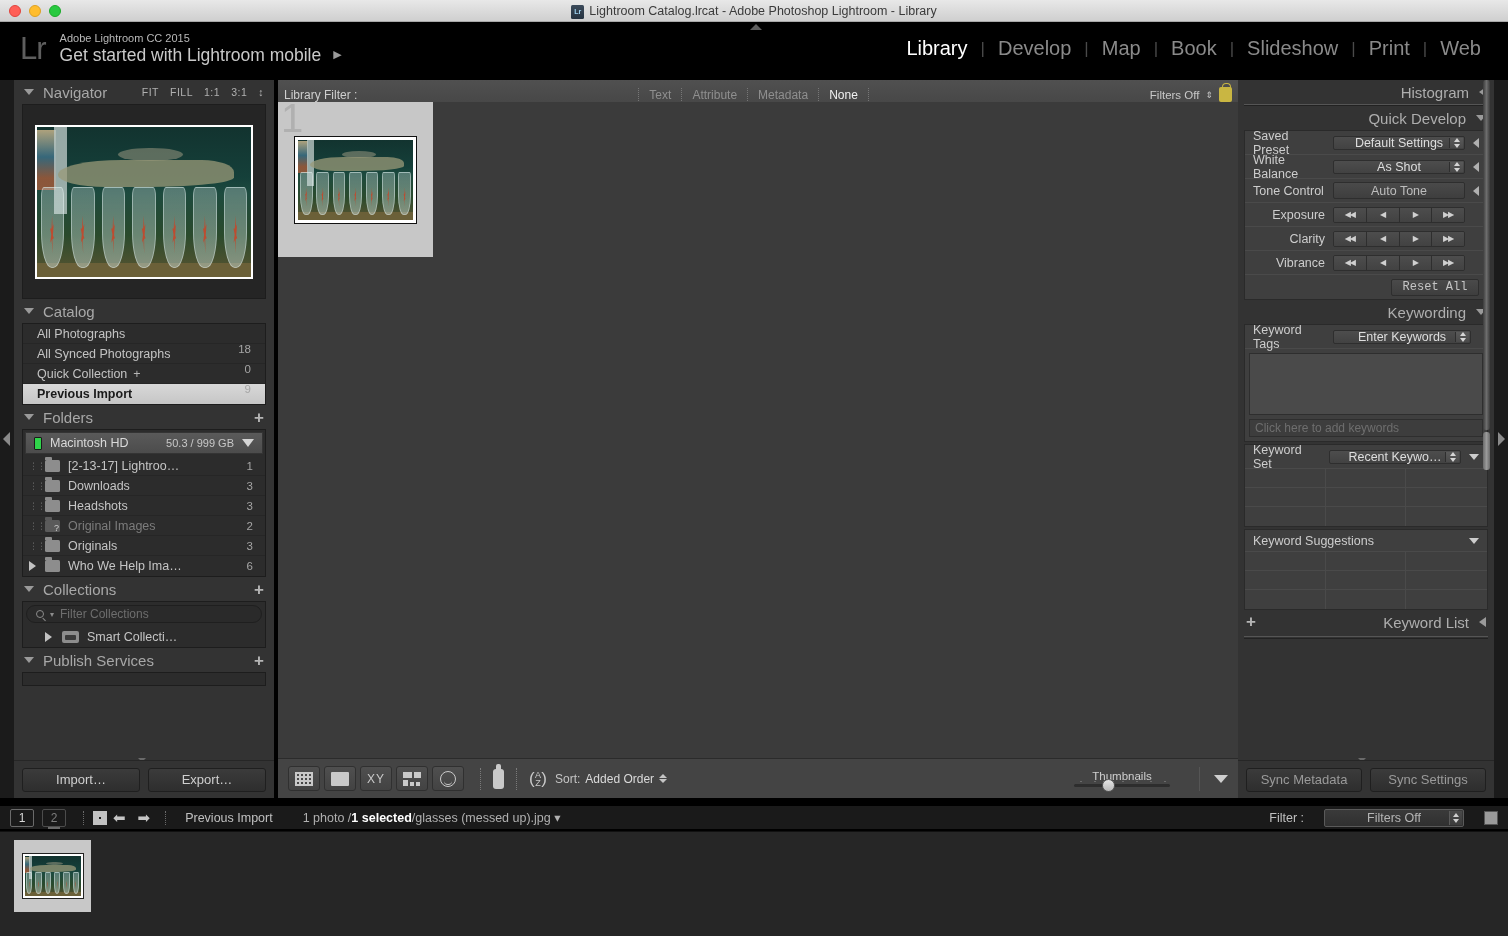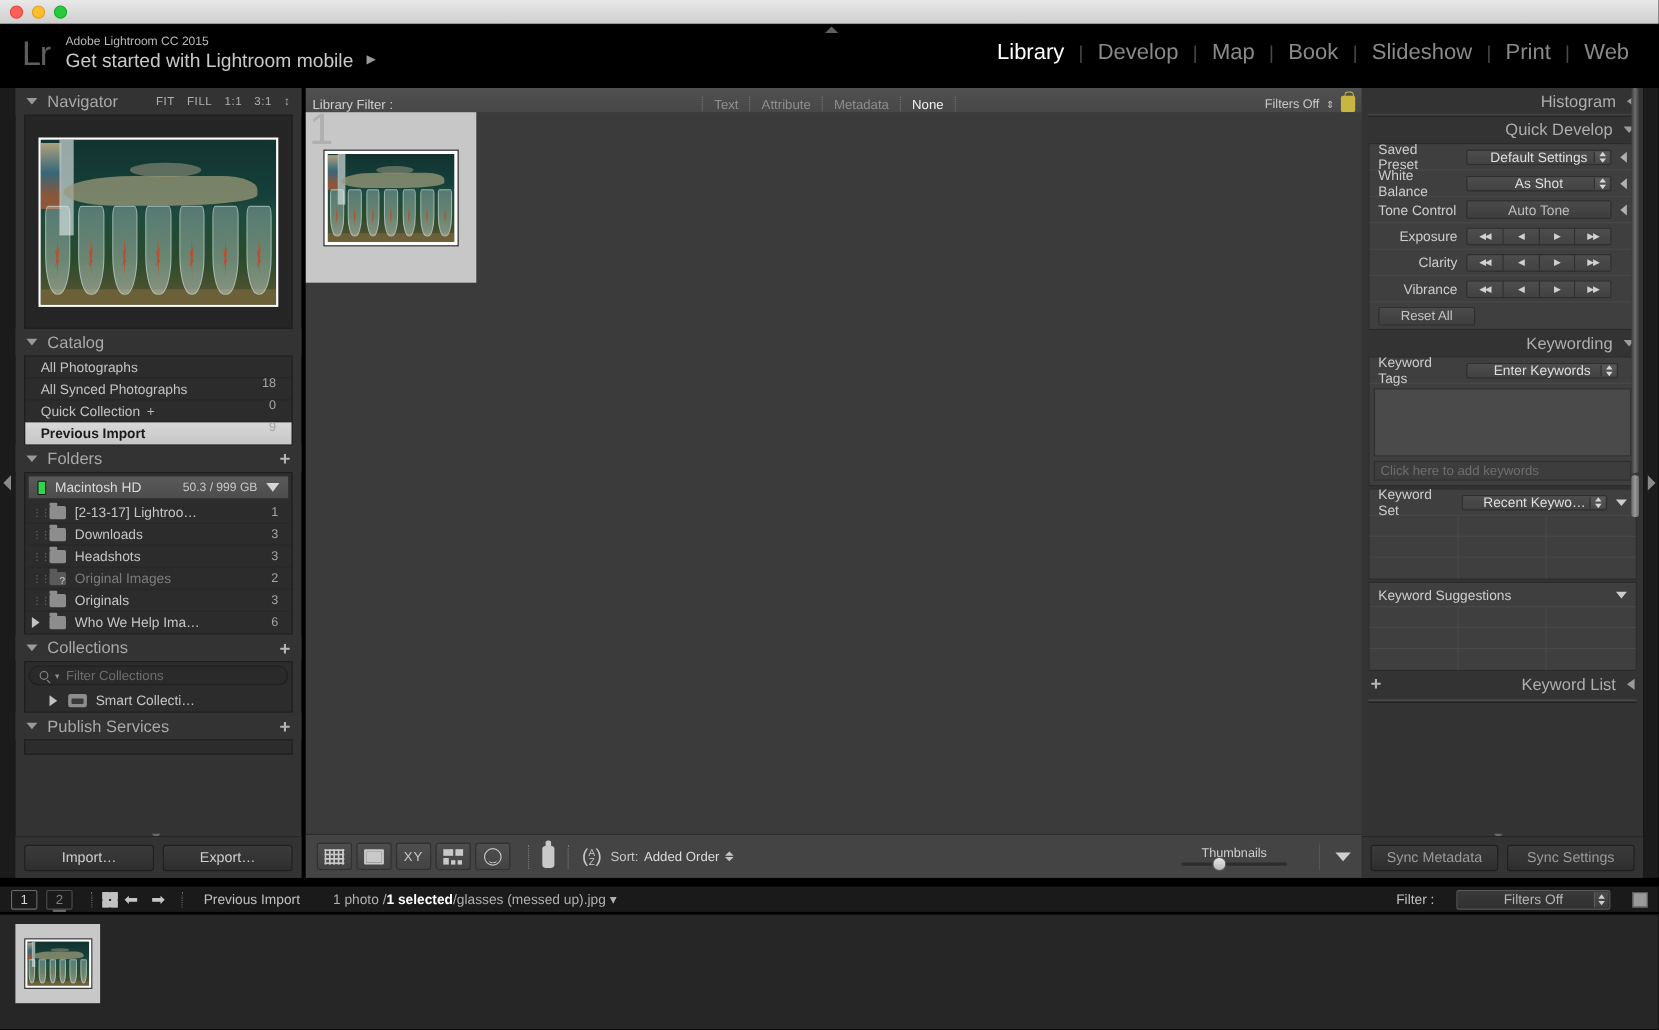--- a/index.html
+++ b/index.html
@@ -474,21 +474,21 @@
   .nudge {
     display: flex; flex: 1; height: 16px; border: 1px solid #2e2e2e; border-radius: 2px;
     overflow: hidden;
   }
   .nudge span {
     flex: 1; background: linear-gradient(#4d4d4d,#424242);
     border-right: 1px solid #2e2e2e; display: flex; align-items: center;
     justify-content: center; font-size: 8px; color: #d0d0d0; letter-spacing: -1px;
   }
   .nudge span:last-child { border-right: none; }
-  .reset-row { padding-right: 8px; }
+  .reset-row { justify-content: flex-end; padding-right: 8px; font-family: Liberation Mono, monospace; }
   .reset-btn {
     width: 88px; height: 17px; background: linear-gradient(#4a4a4a,#3e3e3e);
     border: 1px solid #2e2e2e; border-radius: 2px; display: flex;
     align-items: center; justify-content: center; font-size: 12px; color: #c5c5c5;
   }
   .kw-box { margin: 0 6px; background: #3f3f3f; border: 1px solid #2a2a2a; }
   .kw-textarea {
     margin: 4px; height: 62px; background: #4a4a4a; border: 1px solid #2e2e2e;
   }
   .kw-add {
@@ -595,20 +595,24 @@
 </head>
 <body>
 
 <div class="app">
 
   <div class="titlebar">
     <div class="traffic">
       <div class="dot red"></div>
       <div class="dot yellow"></div>
       <div class="dot green"></div>
+    </div>
+    <div class="title-center">
+      <span class="lrcat-icon">Lr</span>
+      <span>Lightroom Catalog.lrcat - Adobe Photoshop Lightroom - Library</span>
     </div>
   </div>
 
   <div class="topbar">
     <div class="lr-logo">Lr</div>
     <div class="identity">
       <div class="small">Adobe Lightroom CC 2015</div>
       <div class="big">
         <span>Get started with Lightroom mobile</span>
         <span class="arrow">▶</span>

